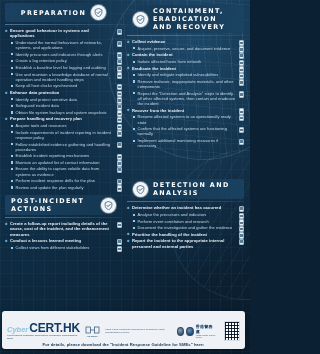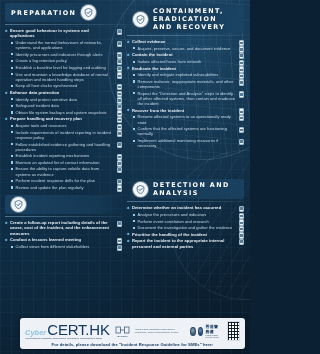--- a/index.html
+++ b/index.html
@@ -69,21 +69,21 @@
     font-family: "DejaVu Sans", sans-serif;
     text-transform: uppercase; white-space: pre-line;
   }
   .head-band {
     display: flex; align-items: center; gap: 5px;
     background: linear-gradient(90deg, rgba(16,44,68,0) 0%, rgba(22,58,86,.9) 22%, rgba(26,66,98,.95) 100%);
     padding: 2px 6px; border-radius: 2px;
   }
   .head-band.lefty {
     background: linear-gradient(270deg, rgba(16,44,68,0) 0%, rgba(22,58,86,.9) 22%, rgba(26,66,98,.95) 100%);
-    justify-content: flex-start;
+    justify-content: center;
   }
   .shield {
     flex: none; width: 15px; height: 15px; border-radius: 50%;
     background: #f2f5f8; display: flex; align-items: center; justify-content: center;
     box-shadow: 0 0 0 1px rgba(255,255,255,.35);
   }
   .shield svg { width: 9px; height: 9px; }
 
   
   .cols { display: flex; position: relative; z-index: 3; padding: 0 5px; gap: 5px; }
@@ -122,30 +122,30 @@
     background: #e9f1f7; border: .5px solid #9bb6c9;
     display: flex; align-items: center; justify-content: center;
   }
   .chk::after {
     content: ""; width: 3px; height: 3.6px;
     background: repeating-linear-gradient(to bottom, #5b7d94 0 .5px, transparent .5px 1.2px);
   }
 
   
   footer {
-    position: absolute; left: 20px; right: 5px; bottom: 5px;
+    position: absolute; left: 2px; right: 5px; bottom: 5px;
     background: #eef2f6; border-radius: 3px;
-    padding: 3px 5px 2px; z-index: 4;
+    padding: 10px 5px 2px; z-index: 4;
     box-shadow: 0 1px 4px rgba(0,0,0,.35);
   }
   .logos { display: flex; align-items: center; gap: 5px; }
   .cert-logo { display: flex; flex-direction: column; line-height: 1; }
   .cert-top { display: flex; align-items: baseline; gap: 1px; }
   .cert-swirl { color: #8ec3e0; font-size: 7.5px; font-weight: 700; font-style: italic; }
-  .cert-name { color: #123a62; font-size: 15px; font-weight: 400; letter-spacing: -.2px; }
+  .cert-name { color: #123a62; font-size: 12px; font-weight: 700; letter-spacing: -.2px; }
   .cert-sub { color: #5a7386; font-size: 2.5px; line-height: 3.2px; font-weight: 700; margin-top: .5px; }
   .hkcert-mark { display: flex; flex-direction: column; align-items: center; }
   .hkcert-mark svg { width: 15px; height: 10px; }
   .hkcert-lbl { color: #2b4f72; font-size: 2.4px; font-weight: 700; letter-spacing: .2px; }
   .hkcert-txt { color: #6a8096; font-size: 2.5px; line-height: 3.3px; font-weight: 600; }
   .gov { display: flex; align-items: center; gap: 2px; margin-left: auto; }
   .gov-seal {
     width: 9px; height: 9px; border-radius: 50%;
     background: radial-gradient(circle at 38% 34%, #8fa4b5, #3c5770 72%);
     border: .5px solid #2c4762;
@@ -294,20 +294,21 @@
                 <span class="bullet sq"></span>
                 <span class="txt2">Review and update the plan regularly</span>
                 <span class="chk"></span>
               </li>
             </ul>
           </ul>
       </div>
 
       <div class="panel" style="margin-top:5px">
         <div class="head-band lefty">
+          <div class="sec-title">POST-INCIDENT ACTIONS</div>
           <div class="shield">
             <svg viewBox="0 0 24 24" aria-hidden="true">
                 <path d="M12 1 3 5v6c0 5.5 3.8 10.7 9 12 5.2-1.3 9-6.5 9-12V5l-9-4z" fill="none" stroke="#16456e" stroke-width="1.8"></path>
                 <path d="M8 12l2.8 2.8L16.5 9" fill="none" stroke="#16456e" stroke-width="2.1" stroke-linecap="round" stroke-linejoin="round"></path>
               </svg>
           </div>
         </div>
         <div class="hr"></div>
         <ul class="l1">
             <li>

